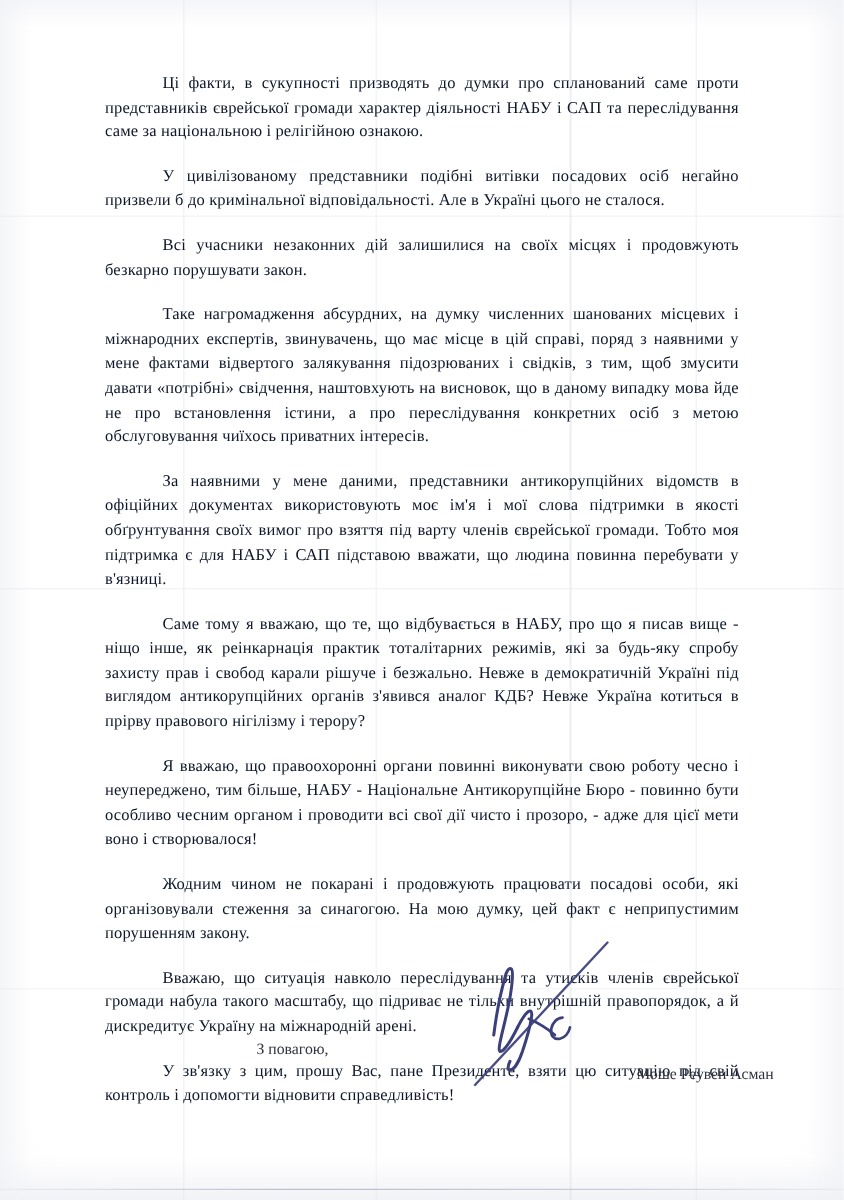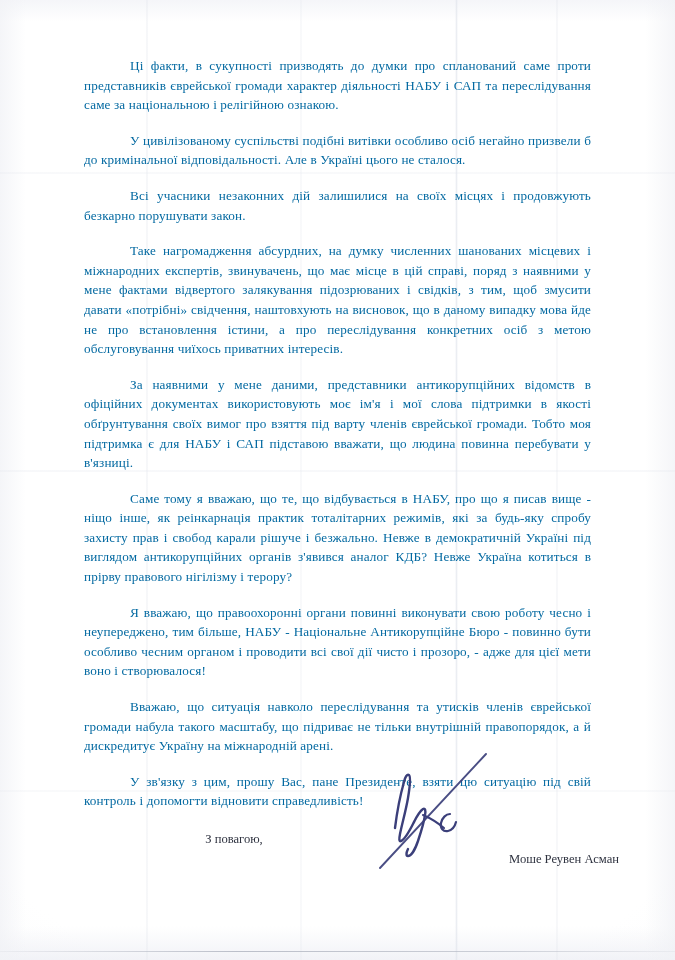--- a/index.html
+++ b/index.html
@@ -67,21 +67,21 @@
     left: 84px;
     top: 56px;
     width: 507px;
   }
   .para {
     margin: 0 0 16px 0;
     text-indent: 46px;
     text-align: justify;
     font-size: 13.2px;
     line-height: 19.6px;
-    color: #0369a1;
+    color: #0f172a;
     letter-spacing: .01em;
     -webkit-font-smoothing: antialiased;
   }
   .para:last-child { margin-bottom: 0; }
 
   
   #signature-block {
     position: absolute;
     left: 84px;
     top: 829px;
@@ -126,26 +126,27 @@
   <div class="fold f1"></div>
   <div class="fold f2"></div>
   <div class="fold f3"></div>
   <div class="fold f4"></div>
   <div class="hfold h1"></div>
   <div class="hfold h2"></div>
   <div class="hfold h3"></div>
 
   <div id="content">
     <p class="para">Ці факти, в сукупності призводять до думки про спланований саме проти представників єврейської громади характер діяльності НАБУ і САП та переслідування саме за національною і релігійною ознакою.</p>
-    <p class="para">У цивілізованому суспільстві подібні витівки особливо осіб негайно призвели б до кримінальної відповідальності. Але в Україні цього не сталося.</p>
+    <p class="para">У цивілізованому представники подібні витівки посадових осіб негайно призвели б до кримінальної відповідальності. Але в Україні цього не сталося.</p>
     <p class="para">Всі учасники незаконних дій залишилися на своїх місцях і продовжують безкарно порушувати закон.</p>
     <p class="para">Таке нагромадження абсурдних, на думку численних шанованих місцевих і міжнародних експертів, звинувачень, що має місце в цій справі, поряд з наявними у мене фактами відвертого залякування підозрюваних і свідків, з тим, щоб змусити давати «потрібні» свідчення, наштовхують на висновок, що в даному випадку мова йде не про встановлення істини, а про переслідування конкретних осіб з метою обслуговування чиїхось приватних інтересів.</p>
     <p class="para">За наявними у мене даними, представники антикорупційних відомств в офіційних документах використовують моє ім'я і мої слова підтримки в якості обґрунтування своїх вимог про взяття під варту членів єврейської громади. Тобто моя підтримка є для НАБУ і САП підставою вважати, що людина повинна перебувати у в'язниці.</p>
     <p class="para">Саме тому я вважаю, що те, що відбувається в НАБУ, про що я писав вище - ніщо інше, як реінкарнація практик тоталітарних режимів, які за будь-яку спробу захисту прав і свобод карали рішуче і безжально. Невже в демократичній Україні під виглядом антикорупційних органів з'явився аналог КДБ? Невже Україна котиться в прірву правового нігілізму і терору?</p>
     <p class="para">Я вважаю, що правоохоронні органи повинні виконувати свою роботу чесно і неупереджено, тим більше, НАБУ - Національне Антикорупційне Бюро - повинно бути особливо чесним органом і проводити всі свої дії чисто і прозоро, - адже для цієї мети воно і створювалося!</p>
+    <p class="para">Жодним чином не покарані і продовжують працювати посадові особи, які організовували стеження за синагогою. На мою думку, цей факт є неприпустимим порушенням закону.</p>
     <p class="para">Вважаю, що ситуація навколо переслідування та утисків членів єврейської громади набула такого масштабу, що підриває не тільки внутрішній правопорядок, а й дискредитує Україну на міжнародній арені.</p>
     <p class="para">У зв'язку з цим, прошу Вас, пане Президенте, взяти цю ситуацію під свій контроль і допомогти відновити справедливість!</p>
   </div>
 
   <svg id="signature-mark" viewBox="0 0 130 120">
     <g fill="none" stroke="#3b3f7a" stroke-linecap="round" stroke-linejoin="round">
       <path d="M2 116 L108 2" stroke-width="1.9" opacity=".92"></path>
       <path d="M17 76 C19 60, 22 44, 26 30 C27 25, 29 22, 31 23 C33 25, 32 34, 30 46 C28 58, 24 72, 22 82 C21 87, 21 90, 23 89 C26 88, 31 80, 36 70" stroke-width="2.4"></path>
       <path d="M36 70 C39 64, 42 59, 45 57 C47 56, 48 58, 47 63 C46 70, 43 80, 40 89 C37 98, 33 104, 30 104 C28 104, 28 101, 30 97" stroke-width="2.4"></path>
       <path d="M45 63 C52 66, 60 71, 66 76" stroke-width="2.1"></path>

